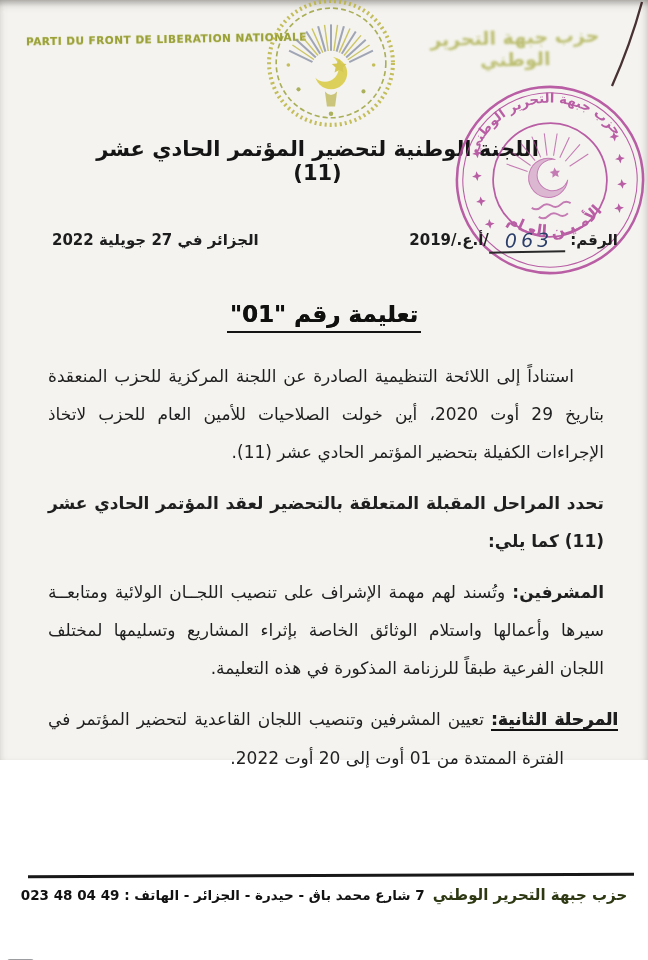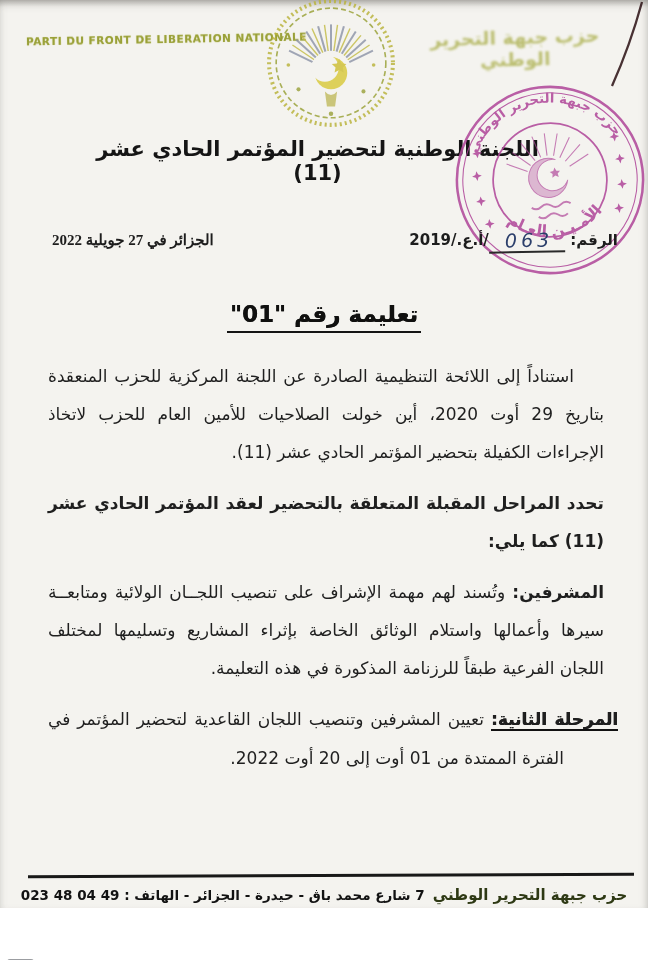--- a/index.html
+++ b/index.html
@@ -1,18 +1,18 @@
 <!DOCTYPE html>
 <html lang="ar"><head>
 <meta charset="utf-8">
 <style>
   html,body{margin:0;padding:0;width:648px;height:960px;overflow:hidden;background:#ffffff;}
   *{box-sizing:border-box;}
   .scan{
-    position:relative;width:648px;height:908px;
+    position:relative;width:648px;height:760px;
     font-family:"DejaVu Sans",sans-serif;
     background:linear-gradient(180deg,#dddcd8 0px,#f4f3ef 7px,#f4f3ef 905px,#fbfaf8 920px,#ffffff 928px,#ffffff 100%);
     box-shadow:inset 0 8px 10px -6px rgba(96,94,88,.5), inset -6px 0 9px -6px rgba(120,118,112,.4), inset 6px 0 9px -7px rgba(140,138,132,.3);
   }
   
   .party-fr{
     position:absolute;left:26px;top:33px;white-space:nowrap;
     font-size:10.5px;font-weight:bold;letter-spacing:.5px;
     color:#99a038;text-shadow:0 0 1px #cfd084;filter:blur(.3px);
     transform:rotate(-1deg);
@@ -34,21 +34,21 @@
     position:absolute;top:227px;right:30px;direction:rtl;
     font-size:15px;font-weight:bold;color:#1d1d1d;
   }
   .ref-hand{
     display:inline-block;font-size:19px;color:#2c3f6b;font-style:italic;
     letter-spacing:4px;padding:0 12px 0 16px;border-bottom:2px solid #2a2a2a;
     transform:translateY(2px) rotate(-1deg);font-weight:normal;
   }
   .date-line{
     position:absolute;top:231px;left:52px;direction:rtl;
-    font-size:15px;font-weight:bold;color:#1d1d1d;font-family:Liberation Serif, serif;
+    font-size:15px;font-weight:bold;color:#1d1d1d;
   }
   
   .heading-wrap{position:absolute;top:301px;left:0;right:0;text-align:center;}
   .heading{
     display:inline-block;direction:rtl;font-size:23px;font-weight:900;color:#10100f;
     border-bottom:2.5px solid #141414;padding:0 3px 4px;
     text-shadow:.4px 0 0 #111;
   }
   
   .body{

